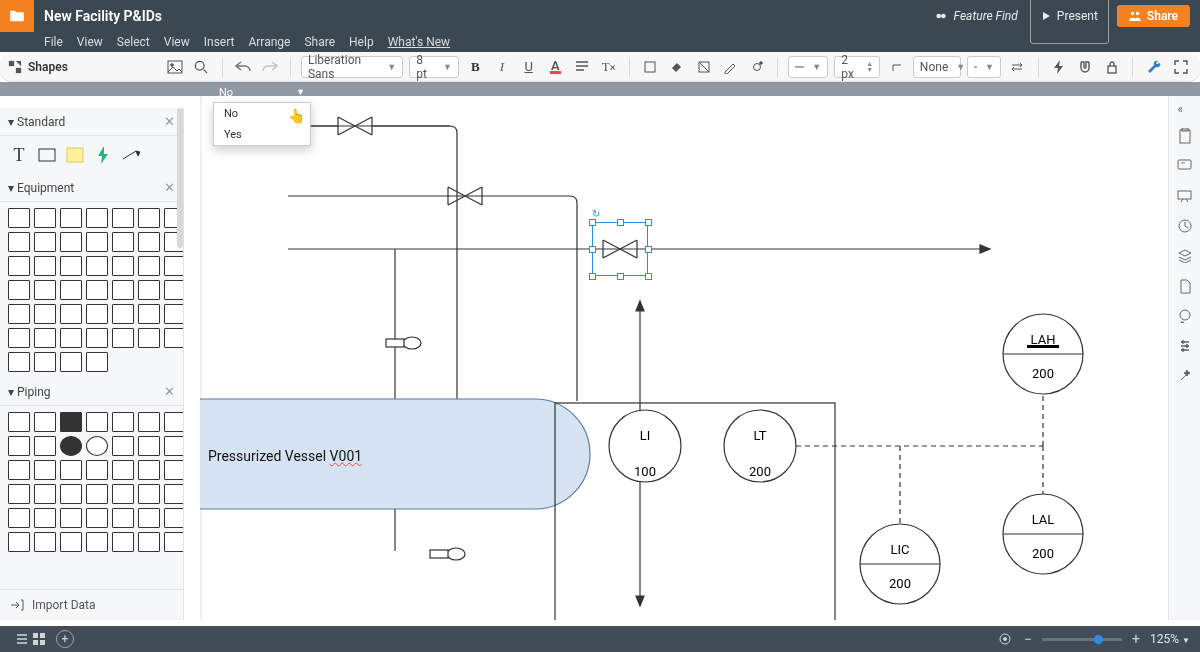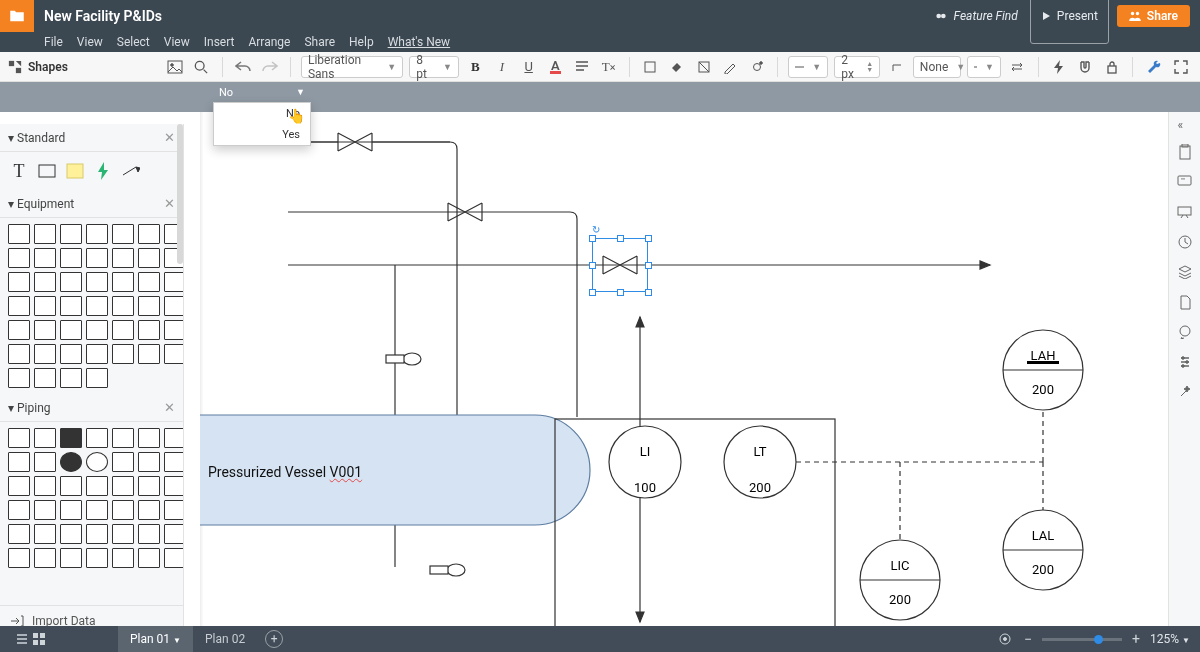--- a/index.html
+++ b/index.html
@@ -14,35 +14,35 @@
   .titlebar .feature-find { display:flex; align-items:center; font-size:12px; color:#e6eaee; margin-right:12px; cursor:pointer; gap:6px;font-style:italic;}
   .titlebar .present { border:1px solid #9aa1a7; border-radius:3px; font-size:12px; color:#e6eaee; padding:20px 10px; margin-right:8px; cursor:pointer; display:flex; align-items:center; gap:6px;}
   .titlebar .share { background:#f58220; border-radius:3px; font-size:12px; color:#fff; padding:4px 12px; margin-right:10px; cursor:pointer; font-weight:600; display:flex; align-items:center; gap:6px;}
 
   
   .menubar { height:20px; background:#3b4751; color:#d8dde1; display:flex; align-items:center; padding-left:44px; font-size:12px; gap:14px;}
   .menubar span { cursor:pointer; }
   .menubar .whatsnew { text-decoration:underline; }
 
   
-  .toolbar { height:30px; background:#f7f7f7; border-bottom:1px solid #e0e0e0; display:flex; align-items:center; padding:0 8px; gap:6px; font-size:12px; color:#555;}
+  .toolbar { height:30px; background:#f7f7f7; border-bottom:1px solid #e0e0e0; display:flex; align-items:center; padding:0 8px; gap:6px; font-size:12px; color:#555;border-radius:11px;}
   .toolbar .sep { width:1px; height:20px; background:#d9d9d9; margin:0 4px;}
   .toolbar .btn { width:22px; height:22px; display:flex; align-items:center; justify-content:center; border-radius:3px; cursor:pointer; }
   .toolbar .shapes-btn { display:flex; align-items:center; gap:6px; font-weight:600; color:#333; cursor:pointer; }
   .toolbar .drop { border:1px solid #ccc; background:#fff; height:22px; border-radius:3px; display:flex; align-items:center; padding:0 6px; cursor:pointer; gap:8px;}
   .toolbar .drop .dd { font-size:9px; color:#888;}
   .toolbar .right { margin-left:auto; display:flex; align-items:center; gap:6px;}
   .tb-ico { font-size:13px; color:#555; }
   .tb-ico.bold { font-weight:700; font-family:Georgia,serif; color:#333;}
   .tb-ico.italic { font-style:italic; font-family:Georgia,serif;}
   .tb-ico.u { text-decoration:underline; }
   .tb-ico.A { font-weight:600; border-bottom:3px solid #e54949; line-height:11px; padding:0 1px;}
 
   
-  .contextbar { height:30px; background:#8f99a3; position:relative; z-index:30;text-align:right;}
+  .contextbar { height:14px; background:#8f99a3; position:relative; z-index:30;}
   .contextbar .dropdown-val { position:absolute; left:213px; top:0; height:20px; width:98px; display:flex; align-items:center; padding:0 6px; color:#fff; font-size:11px; cursor:pointer; justify-content:space-between;}
   .contextbar .dropdown-val .dd { font-size:9px; }
   .dropdown-menu { position:absolute; left:213px; top:20px; width:98px; background:#fff; border:1px solid #ccc; box-shadow:0 4px 10px rgba(0,0,0,.2); font-size:11px; color:#333; z-index:40;}
   .dropdown-menu .opt { padding:4px 10px; cursor:pointer; }
   .cursor-hand { position:absolute; pointer-events:none; font-size:14px; transform:translate(-50%,-50%);}
 
   
   .body-row { position:relative; height:calc(652px - 32px - 20px - 30px - 20px - 26px); }
   .left-panel { position:absolute; left:0; top:12px; bottom:0; width:184px; background:#f6f7f8; border-right:1px solid #e2e2e2; overflow:hidden; display:flex; flex-direction:column;}
   .lp-header { display:flex; align-items:center; padding:6px 8px; border-bottom:1px solid #e2e2e2; font-size:12px; color:#444; justify-content:space-between;}
@@ -606,24 +606,20 @@
       </svg>
     </div>
   <div class="view-ico">
       <svg width="12" height="12" fill="#cfd4d9">
         <rect x="0" y="0" width="5" height="5"></rect>
         <rect x="7" y="0" width="5" height="5"></rect>
         <rect x="0" y="7" width="5" height="5"></rect>
         <rect x="7" y="7" width="5" height="5"></rect>
       </svg>
     </div>
-  <div class="tabs">
-    <div class="tab active"><span>Plan 01</span> <span style="font-size:8px">▼</span></div>
-    <div class="tab">Plan 02</div>
-  </div>
   <div class="add">+</div>
   <div class="right">
     <div class="view-ico">
         <svg width="14" height="14" fill="none" stroke="#cfd4d9">
           <circle cx="7" cy="7" r="5"></circle>
           <circle cx="7" cy="7" r="1.5" fill="#cfd4d9"></circle>
         </svg>
       </div>
     <span style="font-size:14px;cursor:pointer">−</span>
     <div class="slider">

